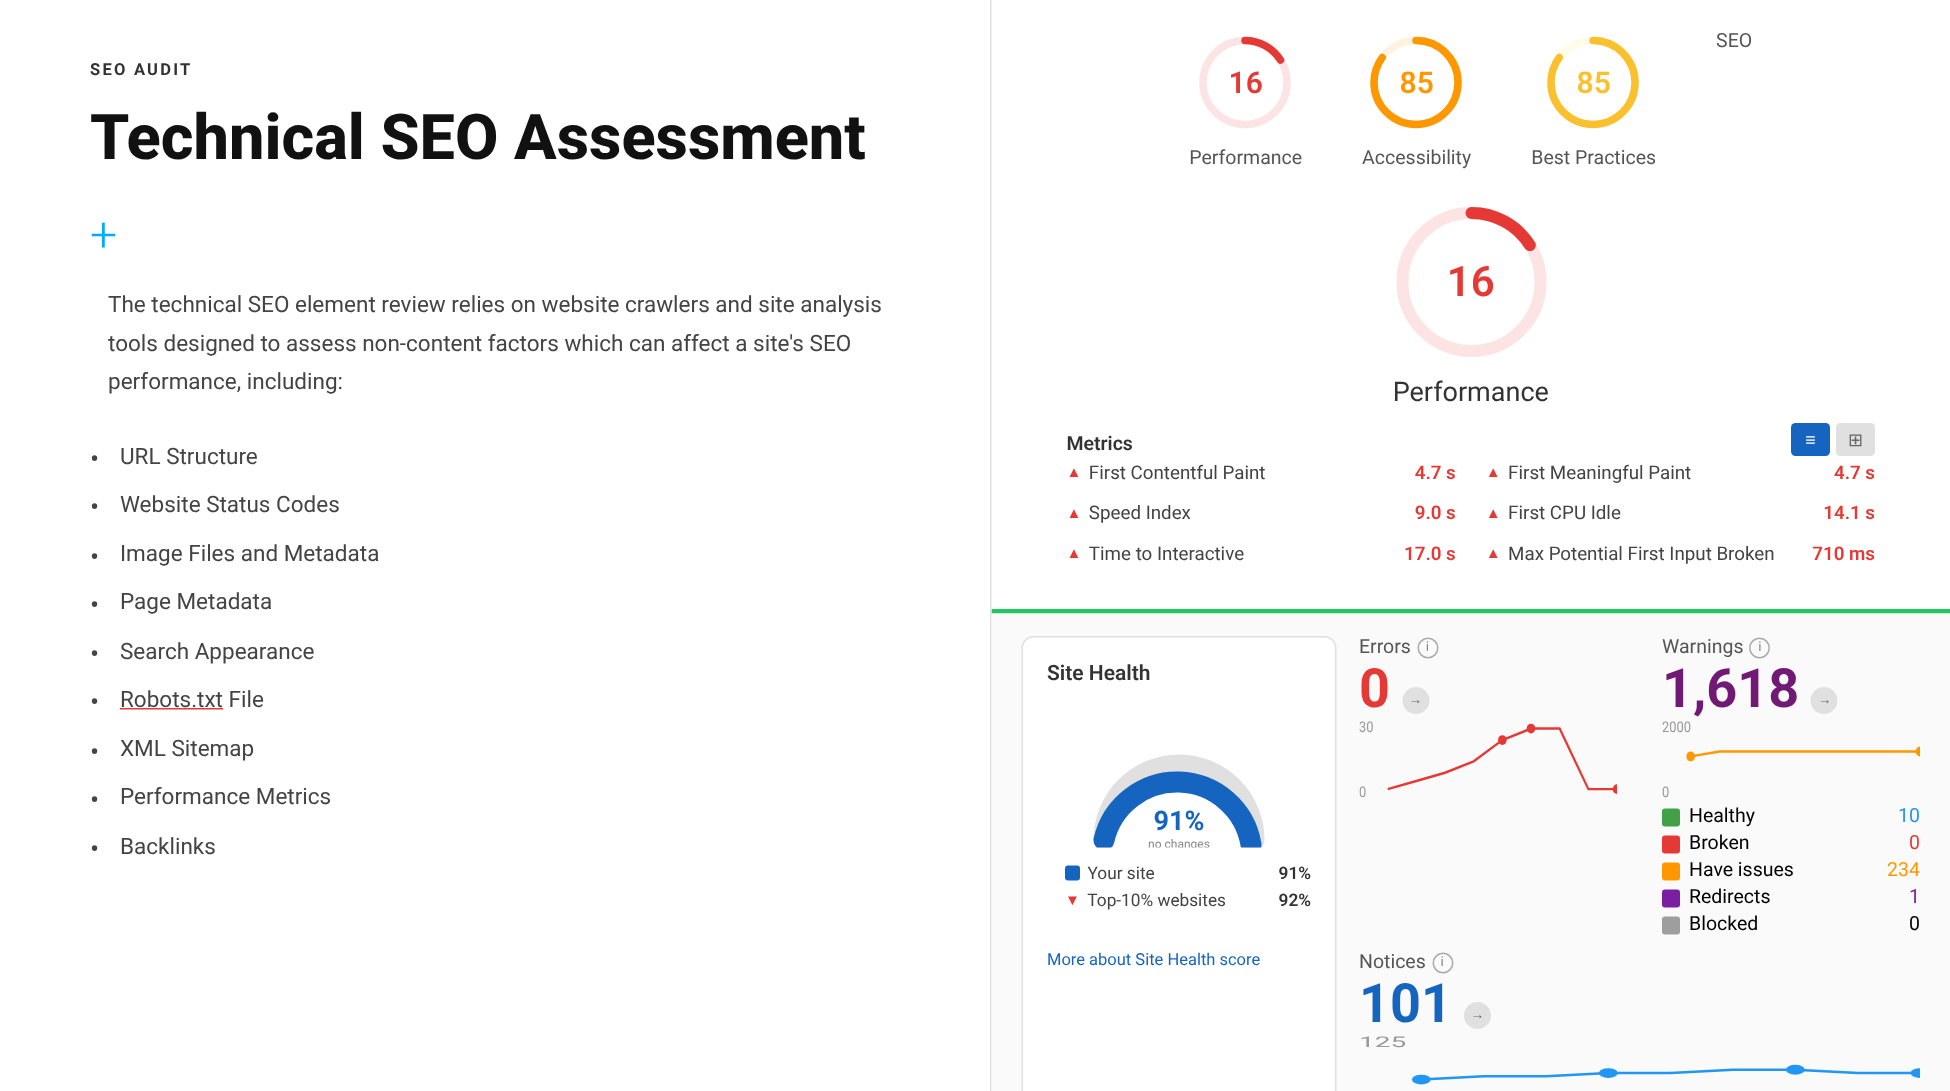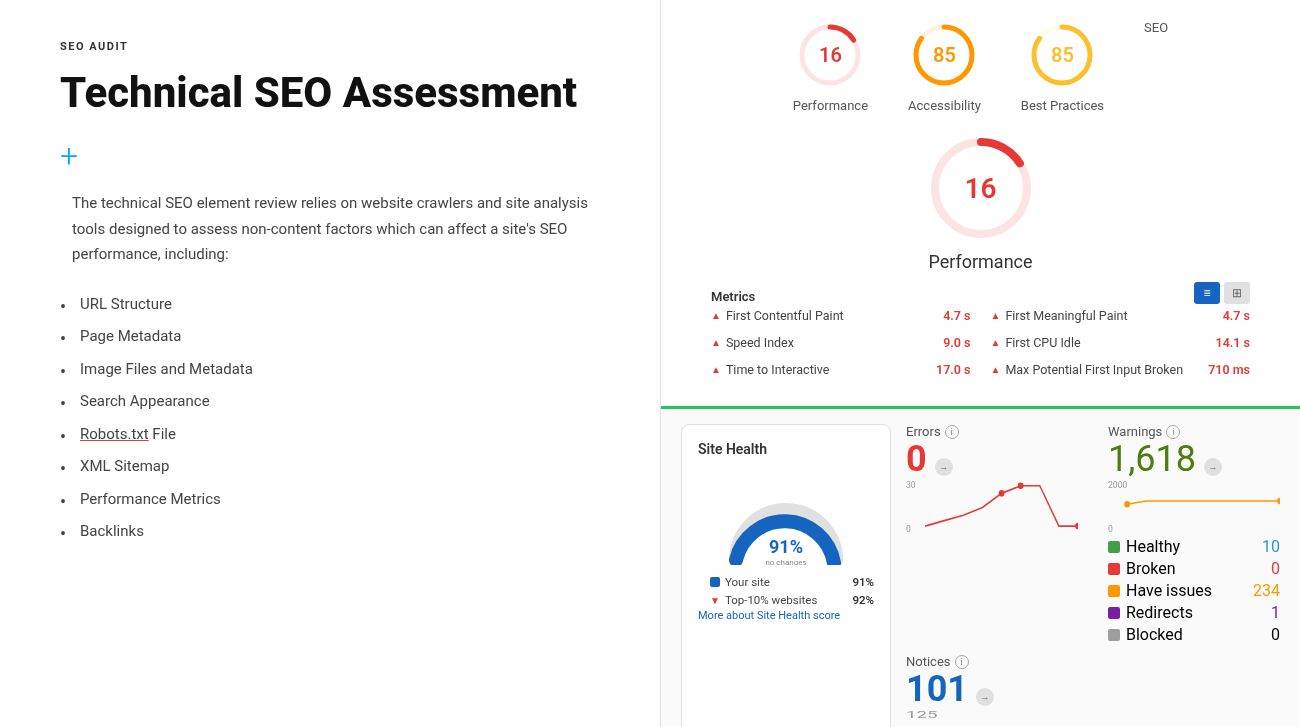--- a/index.html
+++ b/index.html
@@ -271,21 +271,21 @@
       flex-shrink: 0;
     }
     .legend-value {
       font-weight: 600;
       color: #333;
     }
     .site-health-link {
       font-size: 11px;
       color: #1565c0;
       text-decoration: none;
-      margin-top: 0;
+      margin-top: 24px;
       display: block;
     }
     .arrow-down { color: #e53935; font-size: 10px; }
 
     
     .right-stats {
       flex: 1;
       display: flex;
       flex-direction: column;
       gap: 10px;
@@ -316,22 +316,22 @@
       cursor: pointer;
     }
     .stat-number-red {
       font-size: 36px;
       font-weight: 700;
       color: #e53935;
       line-height: 1;
     }
     .stat-number-orange {
       font-size: 36px;
-      font-weight: 400;
-      color: #4d7c0f;
+      font-weight: 700;
+      color: #701a75;
       line-height: 1;
     }
     .stat-number-blue {
       font-size: 36px;
       font-weight: 700;
       color: #1565c0;
       line-height: 1;
       text-align: right;
     }
     .stat-badge {
@@ -357,21 +357,21 @@
     .sparkline-area svg {
       width: 100%;
       height: 60px;
     }
 
     
     .legend-row {
       display: flex;
       flex-direction: column;
       gap: 3px;
-      font-size: 16px;
+      font-size: 13px;
     }
     .legend-entry {
       display: flex;
       justify-content: space-between;
       align-items: center;
     }
     .legend-entry-left {
       display: flex;
       align-items: center;
       gap: 6px;
@@ -400,22 +400,23 @@
 <body>
 
 <div class="left-panel">
   <div class="seo-audit-label">SEO AUDIT</div>
   <h1 class="main-title">Technical SEO Assessment</h1>
   <span class="plus-icon">+</span>
   <p class="description">The technical SEO element review relies on website crawlers and site analysis tools designed to assess non-content factors which can affect a site's SEO performance, including:</p>
   <ul class="bullet-list">
 
   <li>URL Structure</li>
+      <li>Website Status Codes</li>
+      <li>Image Files and Metadata</li>
       <li>Page Metadata</li>
-      <li>Image Files and Metadata</li>
       <li>Search Appearance</li>
       <li><span class="underline">Robots.txt</span> File</li>
       <li>XML Sitemap</li>
       <li>Performance Metrics</li>
       <li>Backlinks</li>
     </ul>
 </div>
 
 <div class="right-panel">
 

